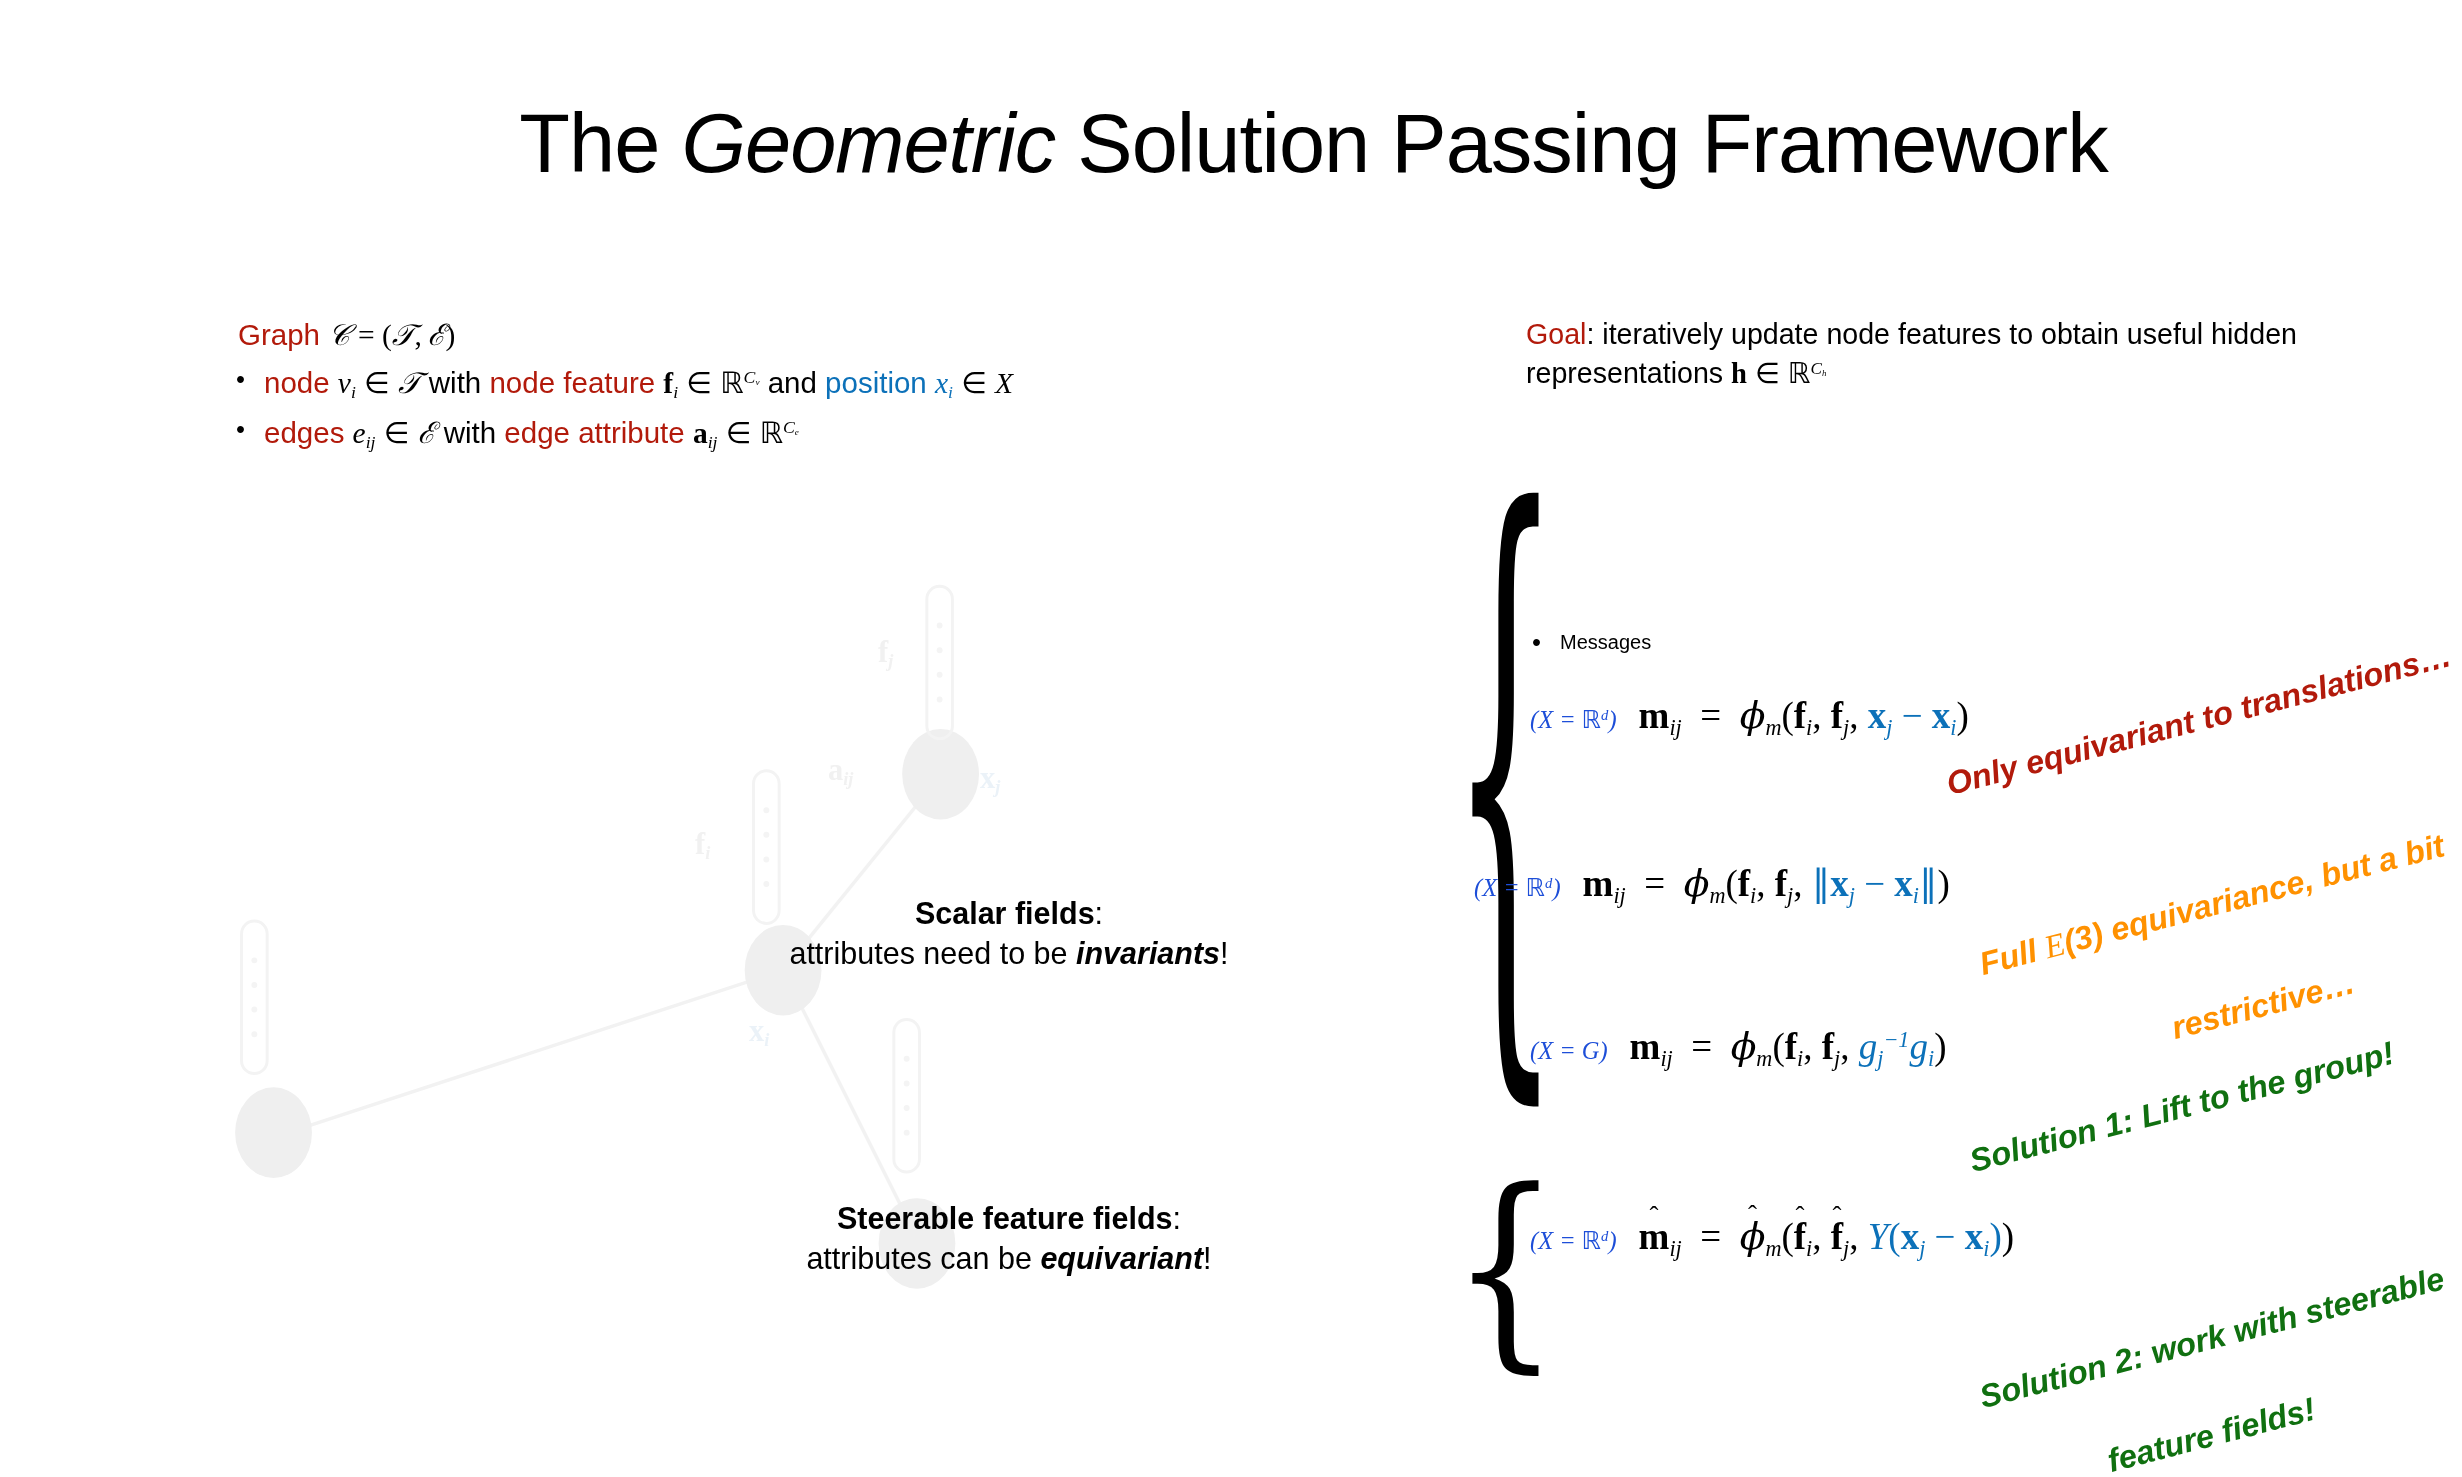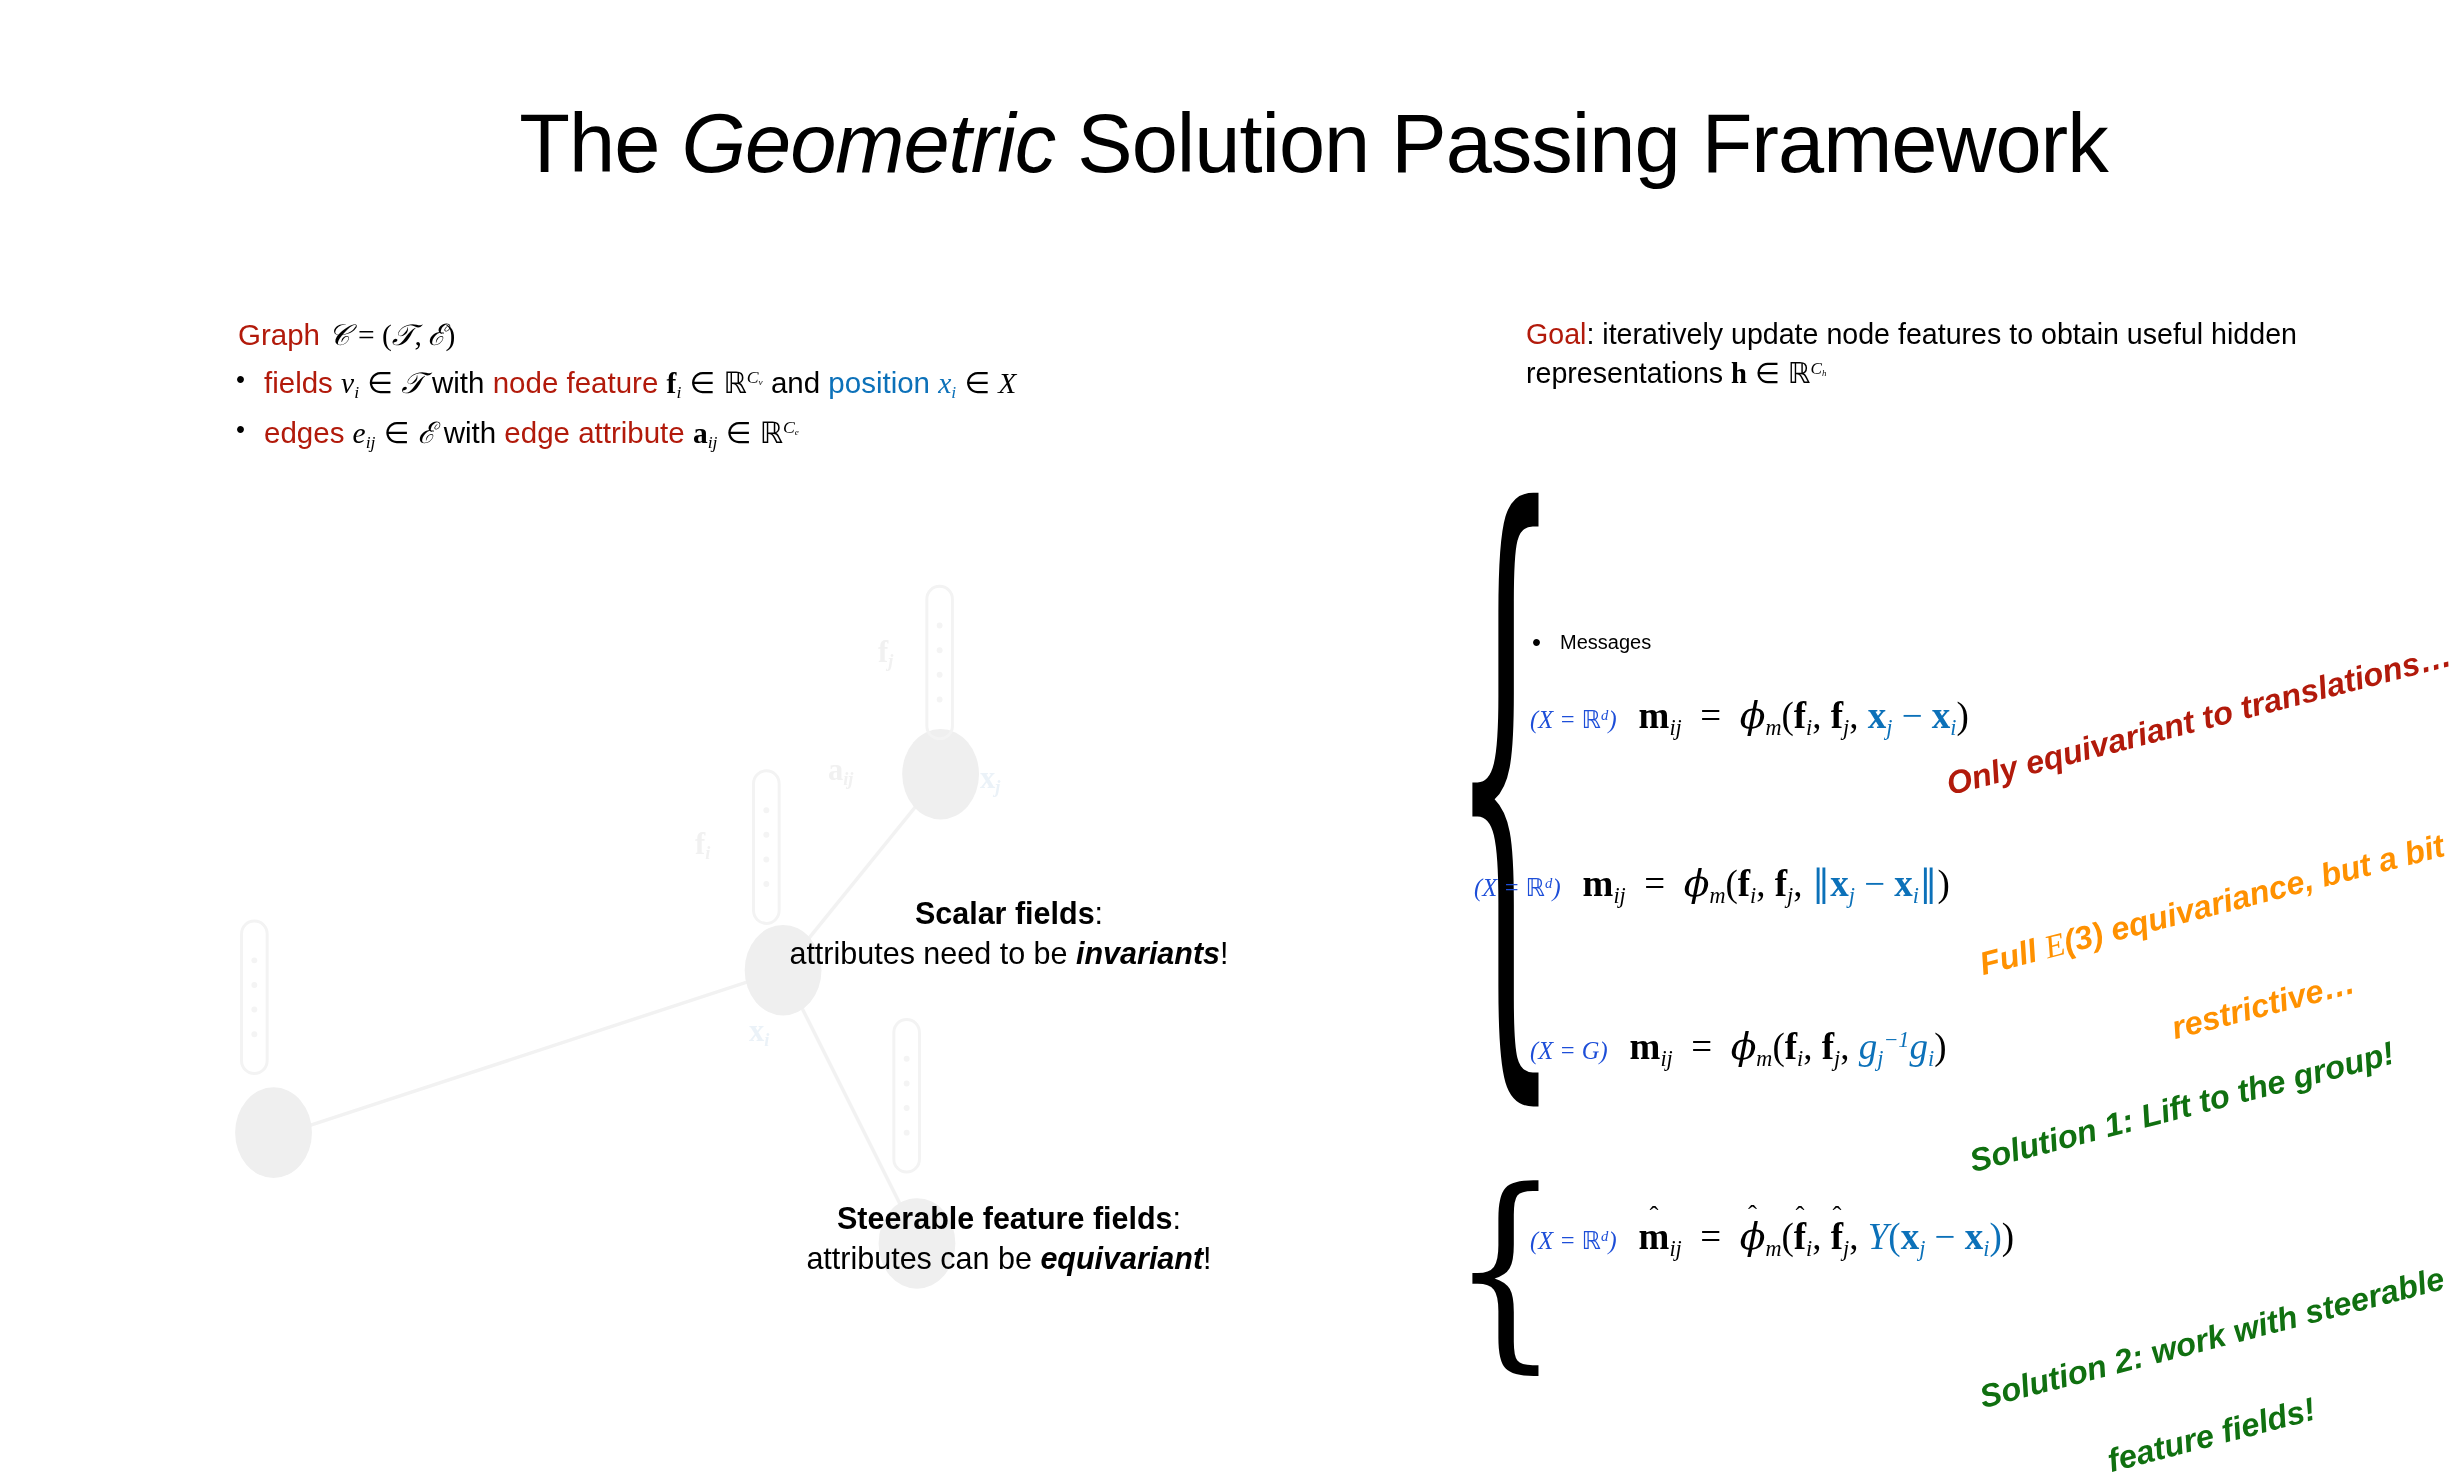--- a/index.html
+++ b/index.html
@@ -327,21 +327,21 @@
   </div>
 
   <div id="graph-block">
     <div class="headline">
       <span class="red">Graph</span>
       <span class="cal black">𝒞</span>
       <span class="mathrm"> = (</span><span class="cal black">𝒯</span><span class="mathrm">, </span><span class="cal black">ℰ</span><span class="mathrm">)</span>
     </div>
     <ul>
       <li>
-        <span class="red">fields</span>
+        <span class="red">node</span>
         <span class="mathit">v</span><span class="sub">i</span>
         <span class="mathrm">∈</span>
         <span class="cal black">𝒯</span>
         <span>with</span>
         <span class="red">node feature</span>
         <span class="mathbf">f</span><span class="sub">i</span>
         <span class="mathrm">∈</span>
         <span class="bb">ℝ</span><span class="sup">C<span class="supsub">v</span></span>
         <span>and</span>
         <span class="blue">position</span>

